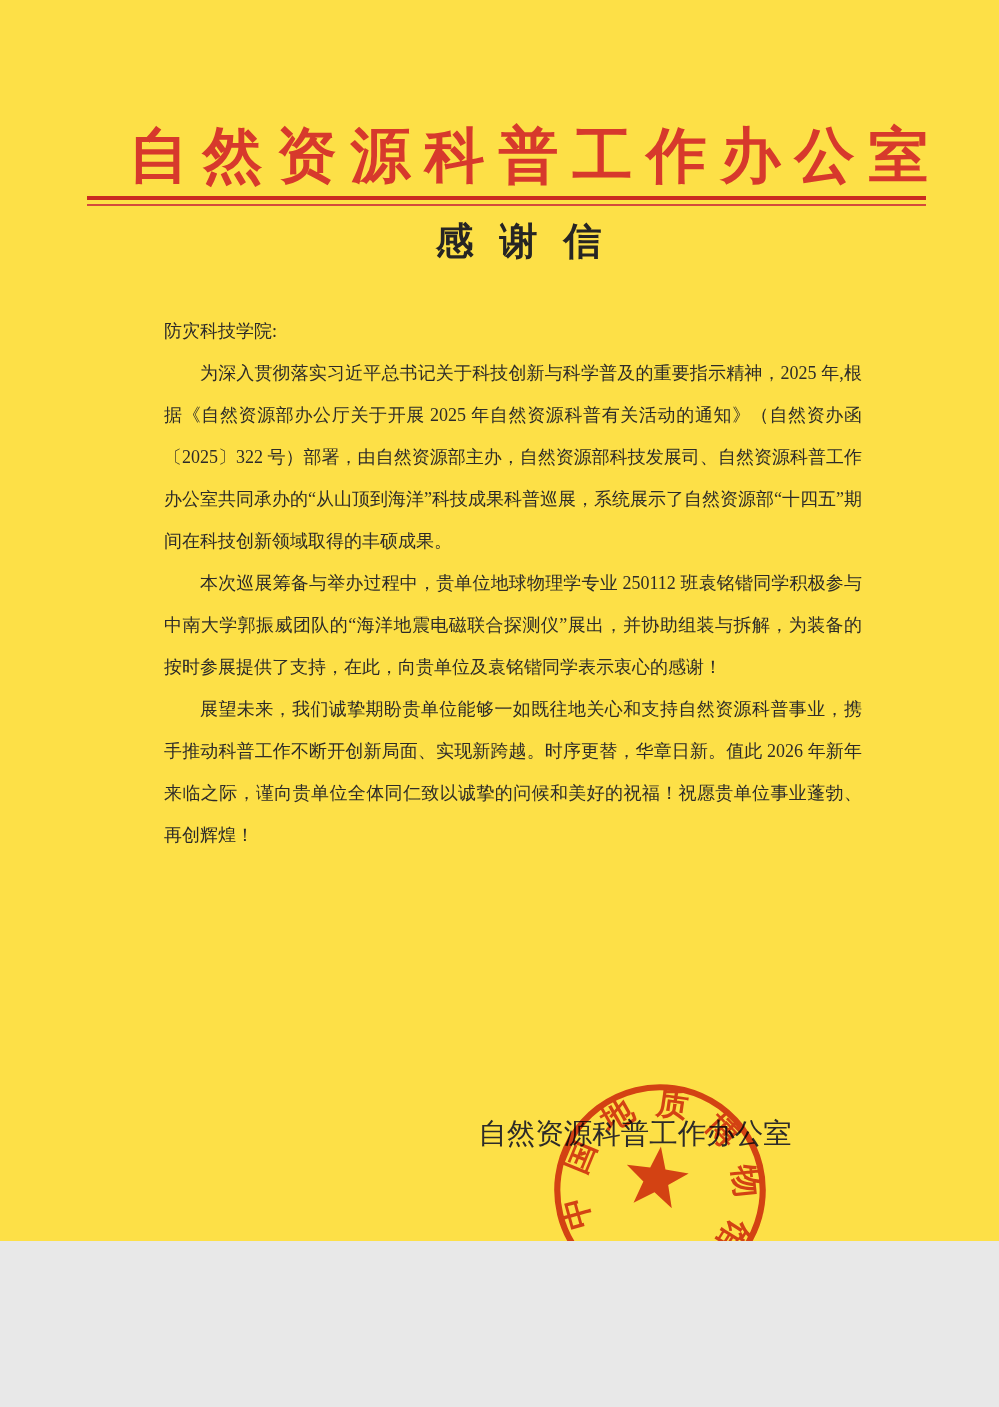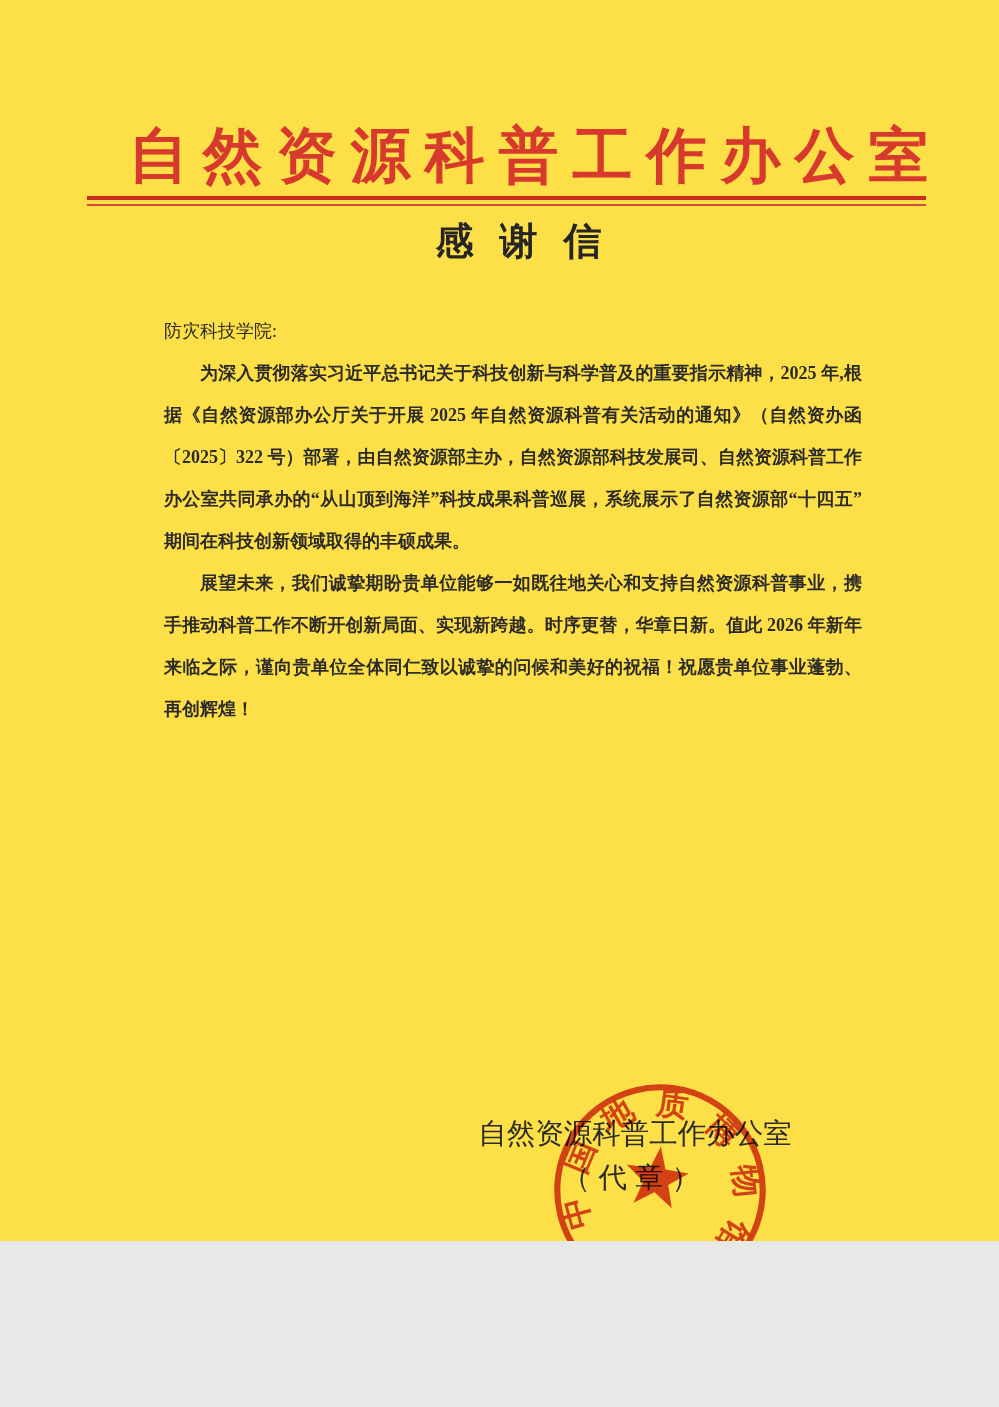--- a/index.html
+++ b/index.html
@@ -42,21 +42,21 @@
   }
   
   .body{
     position:absolute;top:310px;left:164px;width:698px;
     font-size:18px;line-height:42px;
     color:var(--ink);
     text-align:justify;
     text-justify:inter-ideograph;
   }
   .body p{margin:0;}
-  .para{text-indent:2em;font-weight:bold;}
+  .para{text-indent:2em;}
   
   .signature{
     position:absolute;top:1112px;left:635px;
     transform:translateX(-50%);
     text-align:center;
     font-size:28.5px;line-height:44px;
     color:var(--ink);
     white-space:nowrap;
   }
   .sig-note{letter-spacing:8px;}
@@ -84,26 +84,26 @@
 
   <h1 class="org-title">自然资源科普工作办公室</h1>
   <div class="rule rule-head-thick"></div>
   <div class="rule rule-head-thin"></div>
 
   <h2 class="letter-title">感谢信</h2>
 
   <main class="body">
     <p class="salutation">防灾科技学院:</p>
     <p class="para">为深入贯彻落实习近平总书记关于科技创新与科学普及的重要指示精神，2025 年,根据《自然资源部办公厅关于开展 2025 年自然资源科普有关活动的通知》（自然资办函〔2025〕322 号）部署，由自然资源部主办，自然资源部科技发展司、自然资源科普工作办公室共同承办的“从山顶到海洋”科技成果科普巡展，系统展示了自然资源部“十四五”期间在科技创新领域取得的丰硕成果。</p>
+    <p class="para">本次巡展筹备与举办过程中，贵单位地球物理学专业 250112 班袁铭锴同学积极参与中南大学郭振威团队的“海洋地震电磁联合探测仪”展出，并协助组装与拆解，为装备的按时参展提供了支持，在此，向贵单位及袁铭锴同学表示衷心的感谢！</p>
     <p class="para">展望未来，我们诚挚期盼贵单位能够一如既往地关心和支持自然资源科普事业，携手推动科普工作不断开创新局面、实现新跨越。时序更替，华章日新。值此 2026 年新年来临之际，谨向贵单位全体同仁致以诚挚的问候和美好的祝福！祝愿贵单位事业蓬勃、再创辉煌！</p>
   </main>
 
   <div class="signature">
     <div class="sig-org">自然资源科普工作办公室</div>
-    <div class="sig-note">（代章）</div>
   </div>
 
   <svg class="seal" viewBox="0 0 220 220" aria-hidden="true">
     <circle cx="110" cy="110" r="100" fill="none" stroke="#cf3226" stroke-width="6" stroke-linecap="round"></circle>
     <polygon points="105,68 112.5,89.6 135.4,90.1 117.2,104 123.8,125.9 105,112.8 86.2,125.9 92.8,104 74.6,90.1 97.5,89.6" fill="#cf3226"></polygon>
     <path id="sealTextPath" d="M 53.3 157.6 A 74 74 0 1 1 166.7 157.6" fill="none" stroke="none"></path>
     <text class="seal-ring-text">
       <textPath href="#sealTextPath" startOffset="6" textLength="324" lengthAdjust="spacing">中国地质博物馆</textPath>
     </text>
   </svg>

